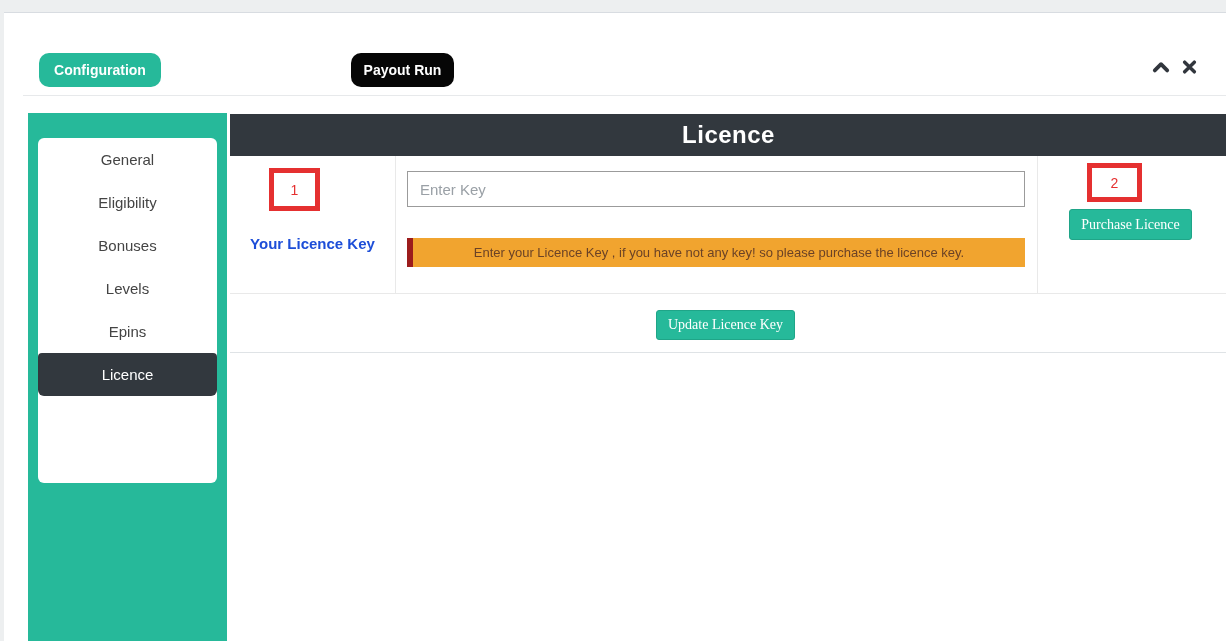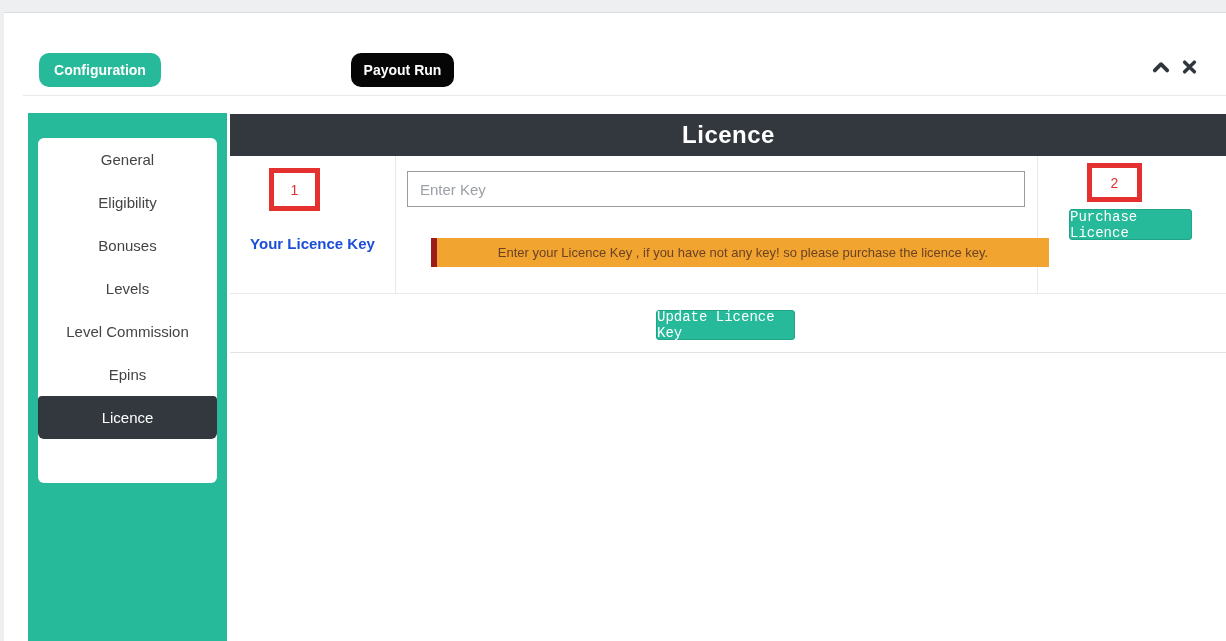--- a/index.html
+++ b/index.html
@@ -86,28 +86,28 @@
     position: absolute; left: 403px; top: 158px; width: 618px; height: 36px;
     border: 1px solid #9b9b9b; font-size: 15px; padding: 0 12px;
     color: #444444; font-family: "Liberation Sans", sans-serif; outline: none;
   }
   .key-input::placeholder { color: #9aa0a6; opacity: 1; }
 
   .warning-bar {
     position: absolute; left: 403px; top: 225px; width: 618px; height: 29px;
     background: #f1a42f; border-left: 6px solid #9c1c1c;
     display: flex; align-items: center; justify-content: center;
-    font-size: 13px; color: #6b4226; margin-left: 24px;
+    font-size: 13px; color: #6b4226;
   }
 
   .btn-teal {
     position: absolute; background: #26b99a; border: 1px solid #1fa588;
     color: #ffffff; display: flex; align-items: center; justify-content: center;
     font-size: 14px; border-radius: 3px; cursor: pointer;
-    font-family: Liberation Mono, monospace;
+    font-family: Liberation Serif, serif;
   }
   .btn-purchase { left: 1065px; top: 196px; width: 123px; height: 31px; }
   .btn-update   { left: 652px;  top: 297px; width: 139px; height: 30px; }
 
   .form-row2 {
     position: absolute; left: 226px; top: 281px; width: 997px; height: 59px;
     background: #ffffff; border-bottom: 1px solid #dfe3e6; border-right: 1px solid #ededed;
   }
 </style>
 </head>
@@ -134,21 +134,20 @@
     </div>
 
     <div class="tabs-divider"></div>
 
     <div class="sidebar">
       <div class="side-card">
         <div class="side-item">General</div>
         <div class="side-item">Eligibility</div>
         <div class="side-item">Bonuses</div>
         <div class="side-item">Levels</div>
-        <div class="side-item">Level Commission</div>
         <div class="side-item">Epins</div>
         <div class="side-item active">Licence</div>
       </div>
     </div>
 
     <div class="content-header">
       <span>Licence</span>
     </div>
 
     <div class="form-row1"></div>

